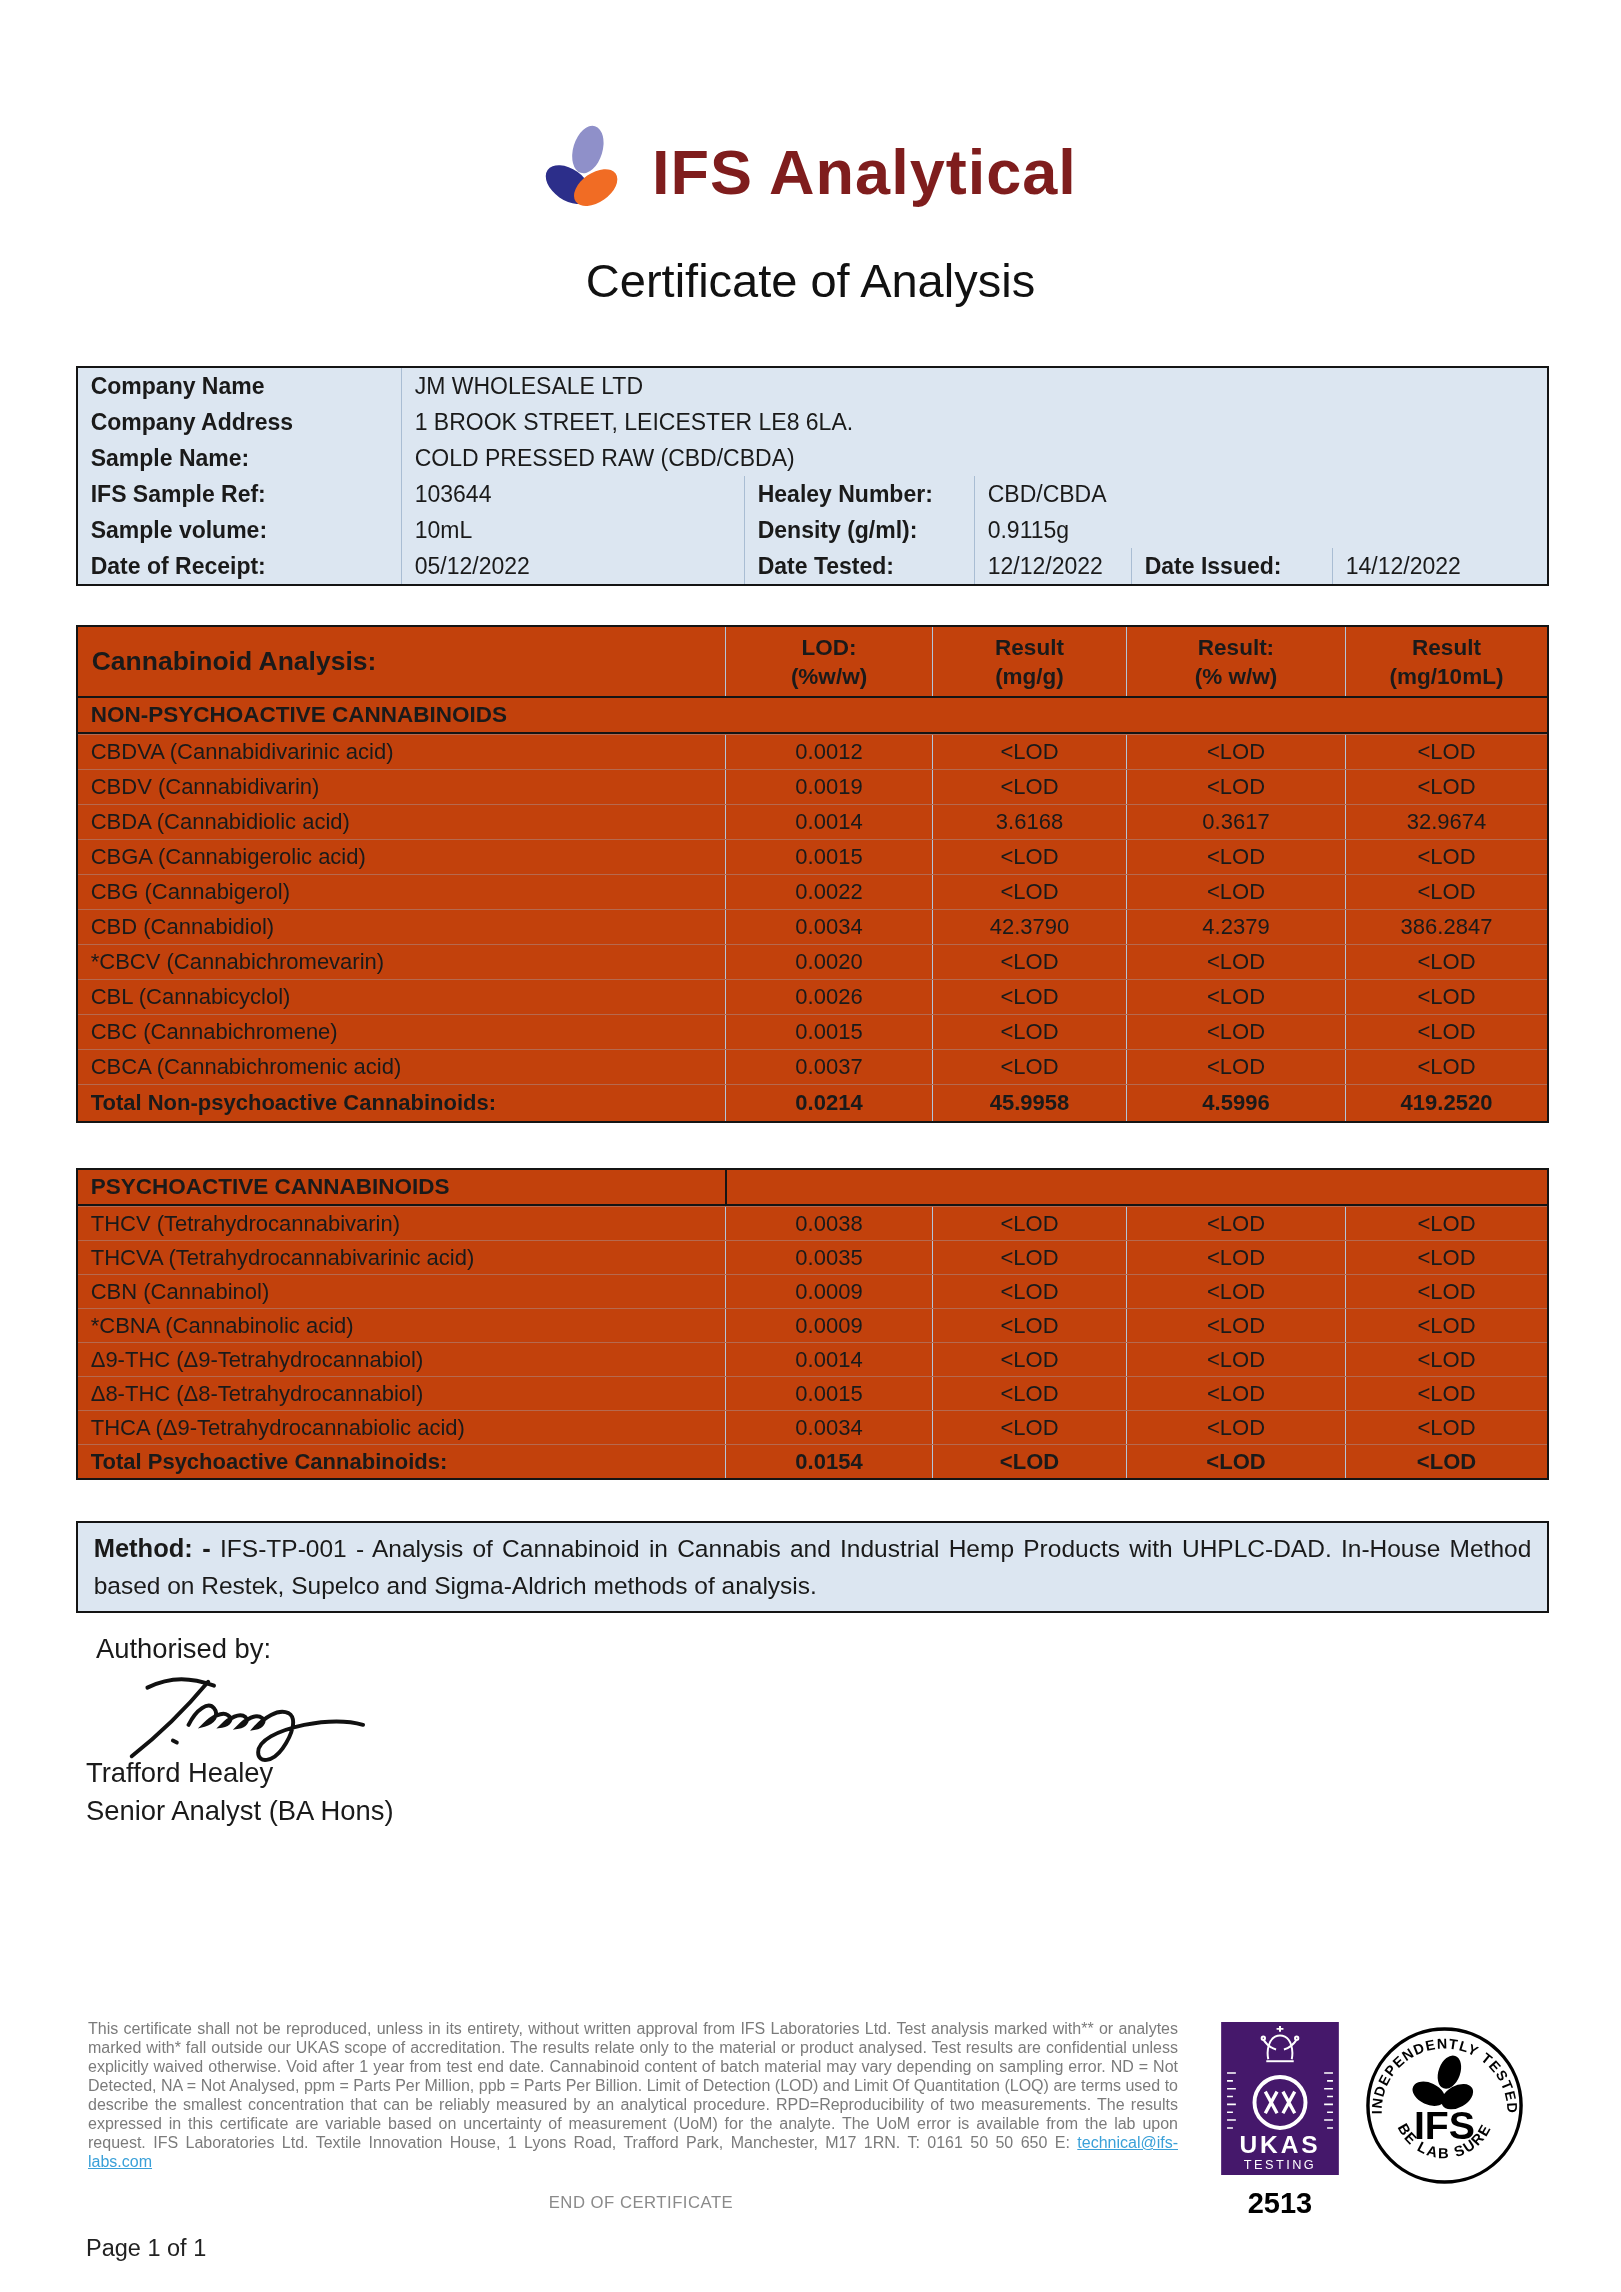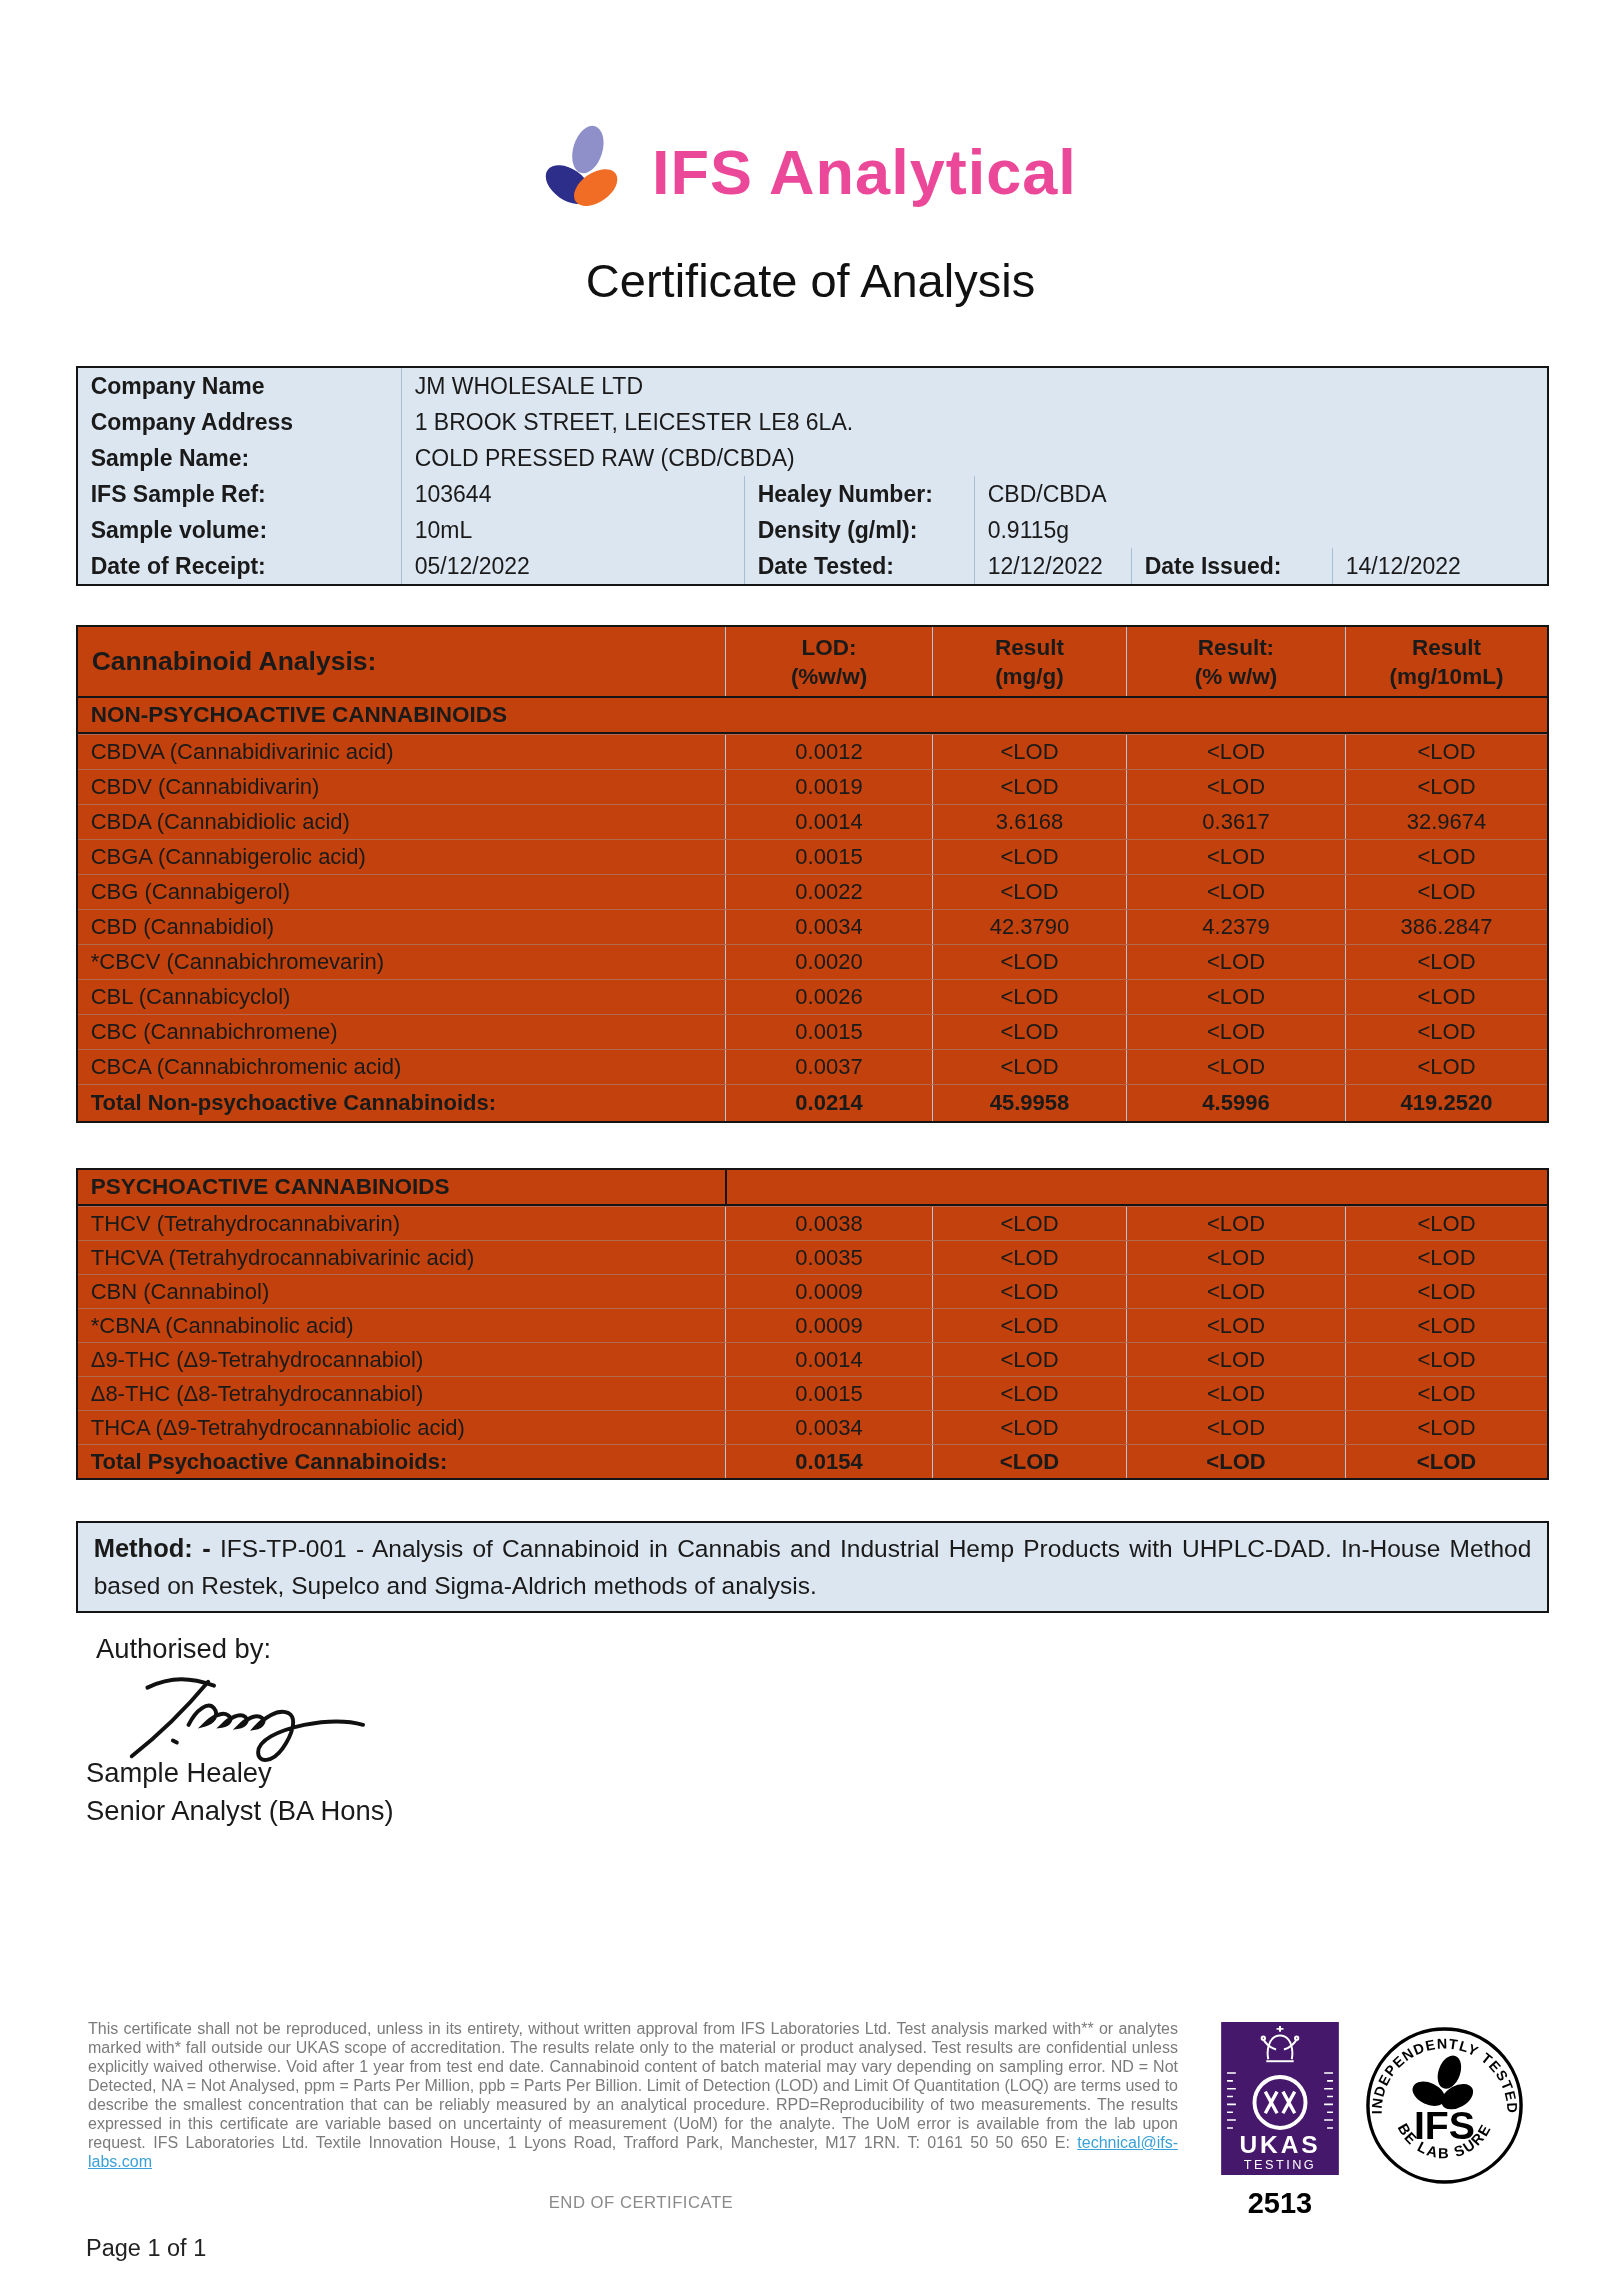--- a/index.html
+++ b/index.html
@@ -2,21 +2,21 @@
 <html><head>
 <meta charset="utf-8">
 <style>
   html,body{margin:0;padding:0;background:#fff;}
   #page{position:relative;width:1621px;height:2293px;background:#fff;
         font-family:"Liberation Sans",sans-serif;color:#1a1a1a;overflow:hidden;}
 
   
   .logo-row{position:absolute;top:123px;left:0;width:100%;display:flex;
             justify-content:center;align-items:center;gap:13.7px;}
-  .brand{font-size:63px;font-weight:bold;color:#ec4899;letter-spacing:1px;margin-left:16px;}
+  .brand{font-size:63px;font-weight:bold;color:#7f1d1d;letter-spacing:1px;margin-left:16px;}
   .doc-title{position:absolute;top:253px;left:0;width:100%;text-align:center;
              font-size:47px;color:#111;}
 
   
   .info{position:absolute;top:366px;left:76px;width:1473px;background:#dce6f1;
         border:2.9px solid #141414;box-sizing:border-box;}
   .irow{display:grid;grid-template-columns:323px 343px 230px 157px 201px 1fr;
         height:36px;font-size:23px;}
   .irow>div{padding-left:12.7px;box-sizing:border-box;display:flex;align-items:center;
             white-space:nowrap;overflow:hidden;}
@@ -289,21 +289,21 @@
   <div class="sig">
     <svg width="294" height="108" viewBox="0 0 300 110">
       <g fill="none" stroke="#111" stroke-width="4" stroke-linecap="round">
         <path d="M30,24 C55,12 75,14 98,22"></path>
         <path d="M92,18 C72,42 42,72 14,94"></path>
         <path d="M56,78 l4,2"></path>
         <path d="M72,62 C80,46 92,38 98,45 C104,52 96,60 88,62 C96,54 106,48 112,52 C118,56 113,62 106,63 C114,55 124,49 130,54 C134,58 129,63 123,64 C131,56 141,50 147,55 C151,59 146,64 140,65 C149,55 163,45 174,50 C183,55 178,72 168,86 C158,100 143,102 143,90 C143,78 162,68 190,62 C216,57 236,58 250,62"></path>
       </g>
     </svg>
   </div>
-  <div class="auth-name">Sample Healey</div>
+  <div class="auth-name">Trafford Healey</div>
   <div class="auth-role">Senior Analyst (BA Hons)</div>
 
   <div class="fineprint"><span>This certificate shall not be reproduced, unless in its entirety, without written approval from IFS Laboratories Ltd. Test analysis marked with** or analytes marked with* fall outside our UKAS scope of accreditation.  The results relate only to the material or product analysed. Test results are confidential unless explicitly waived otherwise. Void after 1 year from test end date. Cannabinoid content of batch material may vary depending on sampling error. ND = Not Detected, NA = Not Analysed, ppm = Parts Per Million, ppb = Parts Per Billion. Limit of Detection (LOD) and Limit Of Quantitation (LOQ) are terms used to describe the smallest concentration that can be reliably measured by an analytical procedure. RPD=Reproducibility of two measurements. The results expressed in this certificate are variable based on uncertainty of measurement (UoM) for the analyte. The UoM error is available from the lab upon request. IFS Laboratories Ltd. Textile Innovation House, 1 Lyons Road, Trafford Park, Manchester, M17 1RN. T: 0161 50 50 650 E: </span><a href="#">technical@ifs-labs.com</a></div>
 
   <div class="endcert">END OF CERTIFICATE</div>
   <div class="pagenum">Page 1 of 1</div>
 
   <div class="ukas">
     <span>
       <svg width="118" height="153" viewBox="0 0 120 156">

